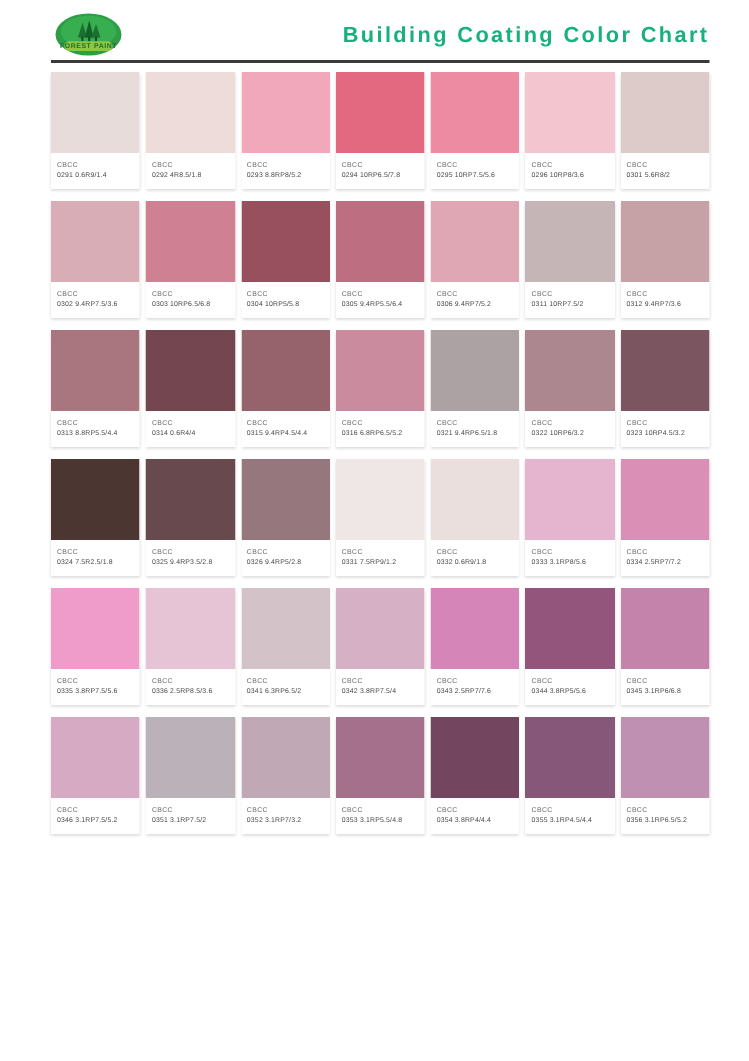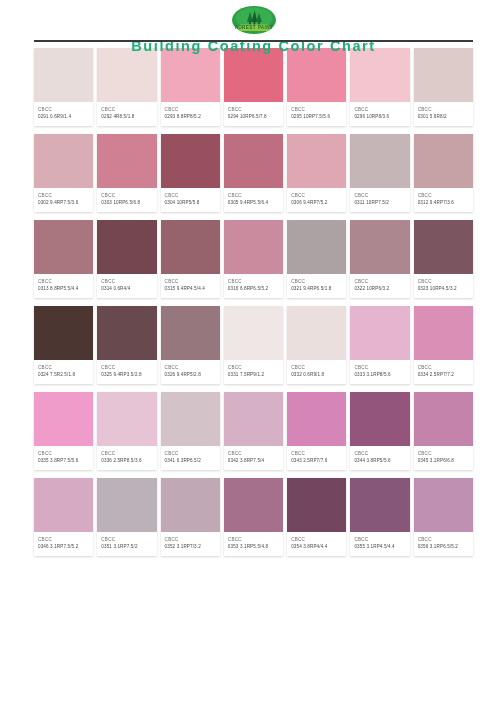--- a/index.html
+++ b/index.html
@@ -21,21 +21,20 @@
   }
 
   
   .header {
     position: relative;
     height: 44px;
     display: flex;
     align-items: center;
     justify-content: space-between;
     padding: 4px 26px 0 34px;
-    flex-direction: column;
   }
 
   .logo {
     width: 50px;
     height: 34px;
     position: relative;
     display: flex;
     align-items: center;
     justify-content: center;
   }

